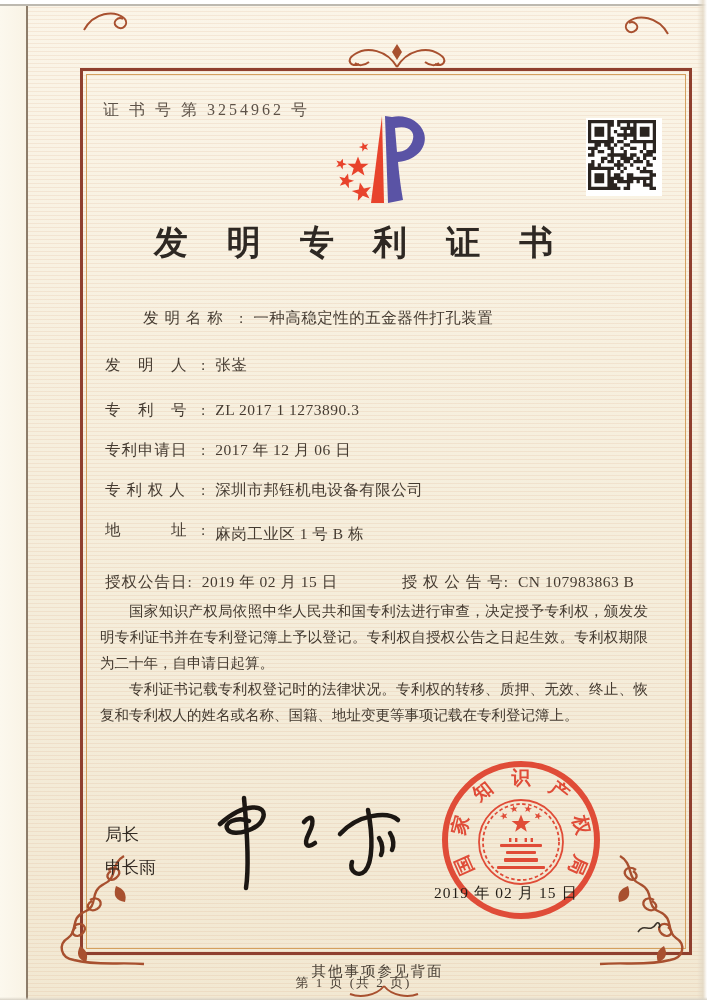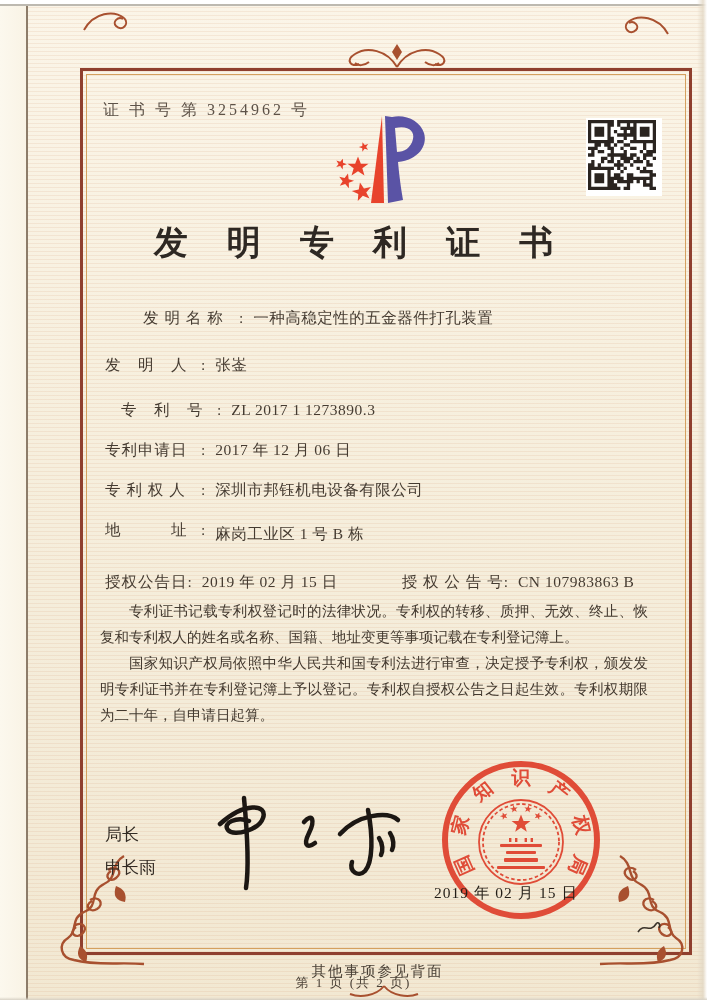--- a/index.html
+++ b/index.html
@@ -143,39 +143,39 @@
   </div>
 
   <div class="title">发 明 专 利 证 书</div>
 
   <div class="frow" style="top:308px;margin-left:38px;">
     <span class="flabel">发 明 名 称</span><span class="fcolon">:</span><span class="fvalue">一种高稳定性的五金器件打孔装置</span>
   </div>
   <div class="frow" style="top:355px;">
     <span class="flabel">发　明　人</span><span class="fcolon">:</span><span class="fvalue">张崟</span>
   </div>
-  <div class="frow" style="top:400px;margin-left:16px;">
+  <div class="frow" style="top:400px;">
     <span class="flabel">专　利　号</span><span class="fcolon">:</span><span class="fvalue">ZL 2017 1 1273890.3</span>
   </div>
   <div class="frow" style="top:440px;">
     <span class="flabel">专利申请日</span><span class="fcolon">:</span><span class="fvalue">2017 年 12 月 06 日</span>
   </div>
   <div class="frow" style="top:480px;">
     <span class="flabel">专 利 权 人</span><span class="fcolon">:</span><span class="fvalue">深圳市邦钰机电设备有限公司</span>
   </div>
   <div class="frow" style="top:520px;">
     <span class="flabel">地　　　址</span><span class="fcolon">:</span><span class="addr-lines"><span>麻岗工业区 1 号 B 栋</span></span>
   </div>
   <div class="frow" style="top:572px;">
     <span><span class="flabel" style="min-width:0;">授权公告日</span><span class="fcolon">:</span><span class="fvalue">2019 年 02 月 15 日</span></span><span class="grant-pair2"><span class="flabel" style="min-width:0;text-align:right;">授 权 公 告 号</span><span class="fcolon">:</span><span class="fvalue">CN 107983863 B</span></span>
   </div>
 
   <div class="paras">
+    <p>国家知识产权局依照中华人民共和国专利法进行审查，决定授予专利权，颁发发明专利证书并在专利登记簿上予以登记。专利权自授权公告之日起生效。专利权期限为二十年，自申请日起算。</p>
     <p>专利证书记载专利权登记时的法律状况。专利权的转移、质押、无效、终止、恢复和专利权人的姓名或名称、国籍、地址变更等事项记载在专利登记簿上。</p>
-    <p>国家知识产权局依照中华人民共和国专利法进行审查，决定授予专利权，颁发发明专利证书并在专利登记簿上予以登记。专利权自授权公告之日起生效。专利权期限为二十年，自申请日起算。</p>
   </div>
 
   <div class="officer">
     <div>局长</div>
     <div>申长雨</div>
   </div>
   <div class="signature">
     <svg width="212" height="102" viewBox="0 0 212 102" fill="none" stroke="#1c1713" stroke-width="4.5" stroke-linecap="round">
       <path d="M28,34 C52,12 76,14 71,28 C67,40 42,47 36,40 C30,33 45,26 57,31"></path>
       <path d="M52,8 C55,40 57,78 54,98"></path>

